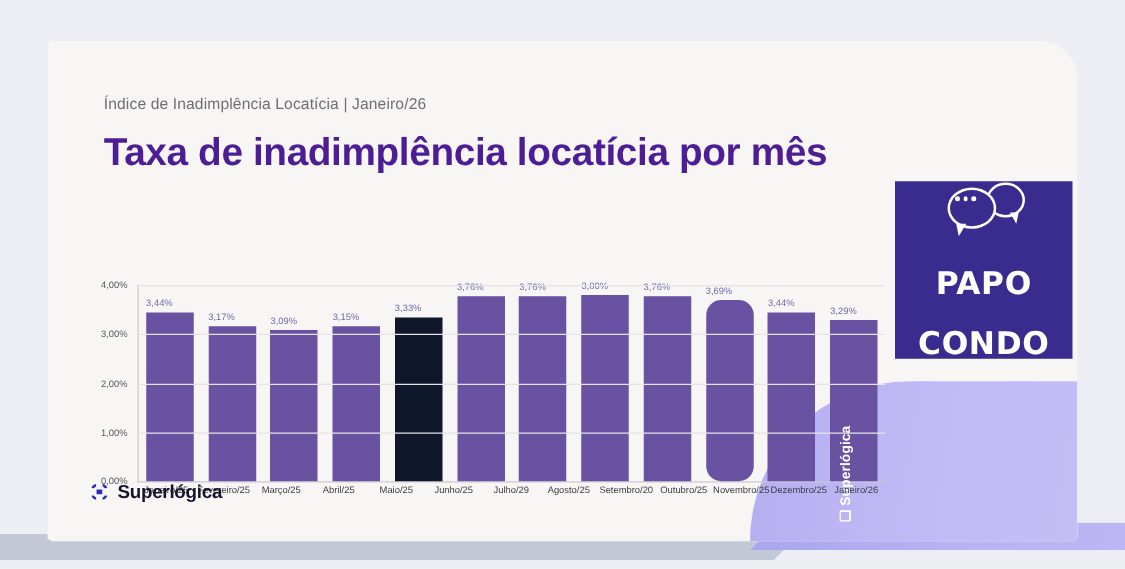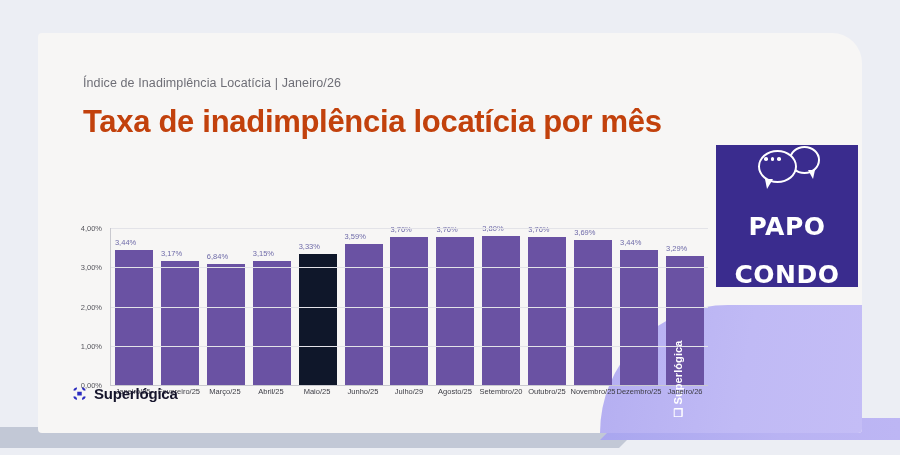--- a/index.html
+++ b/index.html
@@ -66,21 +66,21 @@
   #eyebrow-label {
     font-size: 12.5px;
     color: #6e6e76;
     letter-spacing: 0.1px;
     white-space: nowrap;
   }
   #page-title {
     margin-top: 14px;
     font-size: 31px;
     font-weight: bold;
-    color: #c2410c;
+    color: #4c1d95;
     letter-spacing: -0.3px;
     white-space: nowrap;
   }
 
   
   #papocondo-logo {
     position: absolute;
     left: 678px;
     top: 112px;
     width: 142px;
@@ -326,60 +326,55 @@
               <div class="bar-value">3,44%</div>
             </div>
           </div>
           <div class="bar-slot">
             <div class="bar-rect" style="height: 79.25%; background: rgb(106, 82, 163);">
               <div class="bar-value">3,17%</div>
             </div>
           </div>
           <div class="bar-slot">
             <div class="bar-rect" style="height: 77.25%; background: rgb(106, 82, 163);">
-              <div class="bar-value">6,84%</div>
+              <div class="bar-value">3,09%</div>
             </div>
           </div>
           <div class="bar-slot">
             <div class="bar-rect" style="height: 78.75%; background: rgb(106, 82, 163);">
               <div class="bar-value">3,15%</div>
             </div>
           </div>
           <div class="bar-slot">
             <div class="bar-rect" style="height: 83.25%; background: #0f172a;">
               <div class="bar-value">3,33%</div>
             </div>
           </div>
           <div class="bar-slot">
-            <div class="bar-rect" style="height: 89.75%; background: rgb(106, 82, 163);">
-              <div class="bar-value">3,59%</div>
-            </div>
-          </div>
-          <div class="bar-slot">
             <div class="bar-rect" style="height: 94%; background: rgb(106, 82, 163);">
               <div class="bar-value">3,76%</div>
             </div>
           </div>
           <div class="bar-slot">
             <div class="bar-rect" style="height: 94%; background: rgb(106, 82, 163);">
               <div class="bar-value">3,76%</div>
             </div>
           </div>
           <div class="bar-slot">
             <div class="bar-rect" style="height: 95%; background: rgb(106, 82, 163);">
               <div class="bar-value">3,80%</div>
             </div>
           </div>
           <div class="bar-slot">
             <div class="bar-rect" style="height: 94%; background: rgb(106, 82, 163);">
               <div class="bar-value">3,76%</div>
             </div>
           </div>
           <div class="bar-slot">
-            <div class="bar-rect" style="height: 92.25%; background: rgb(106, 82, 163);">
+            <div class="bar-rect" style="height: 92.25%; background: rgb(106, 82, 163); border-radius: 12px;">
               <div class="bar-value">3,69%</div>
             </div>
           </div>
           <div class="bar-slot">
             <div class="bar-rect" style="height: 86%; background: rgb(106, 82, 163);">
               <div class="bar-value">3,44%</div>
             </div>
           </div>
           <div class="bar-slot">
             <div class="bar-rect" style="height: 82.25%; background: rgb(106, 82, 163);">

